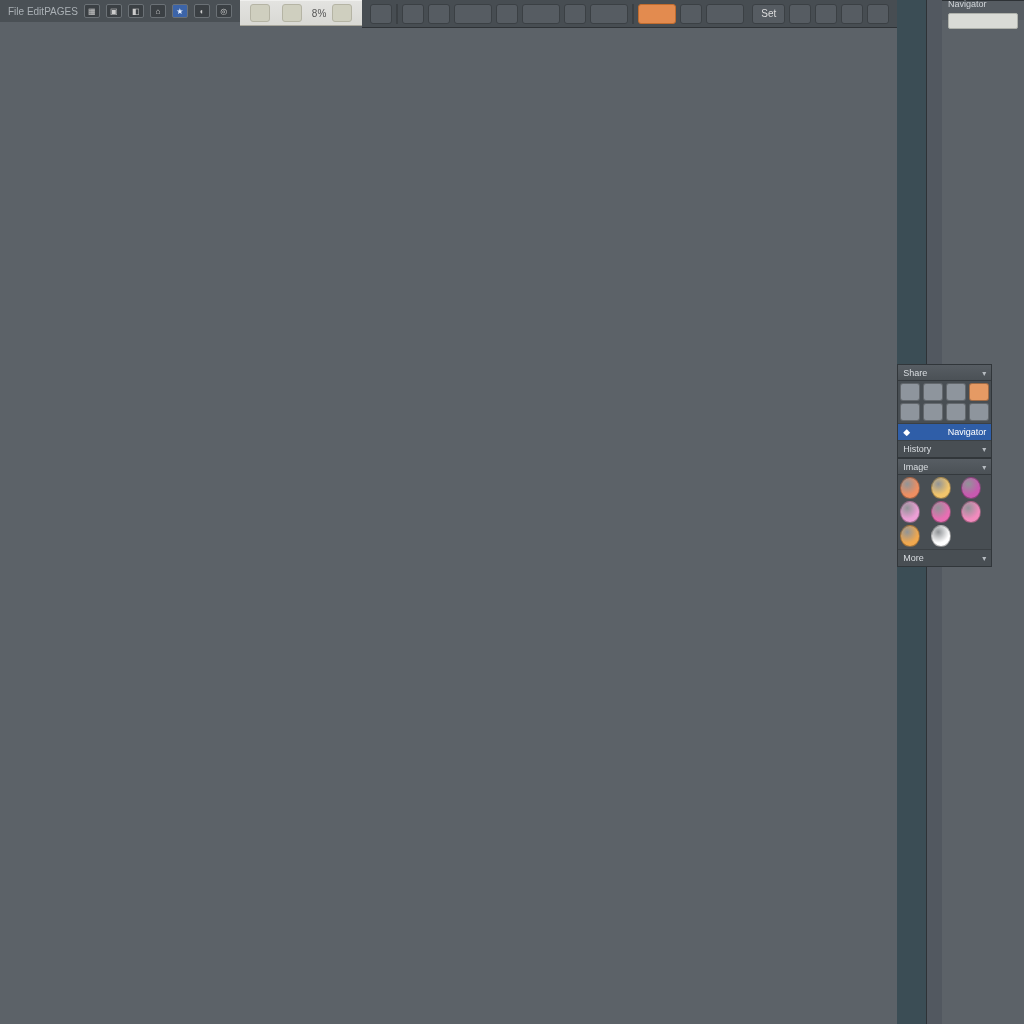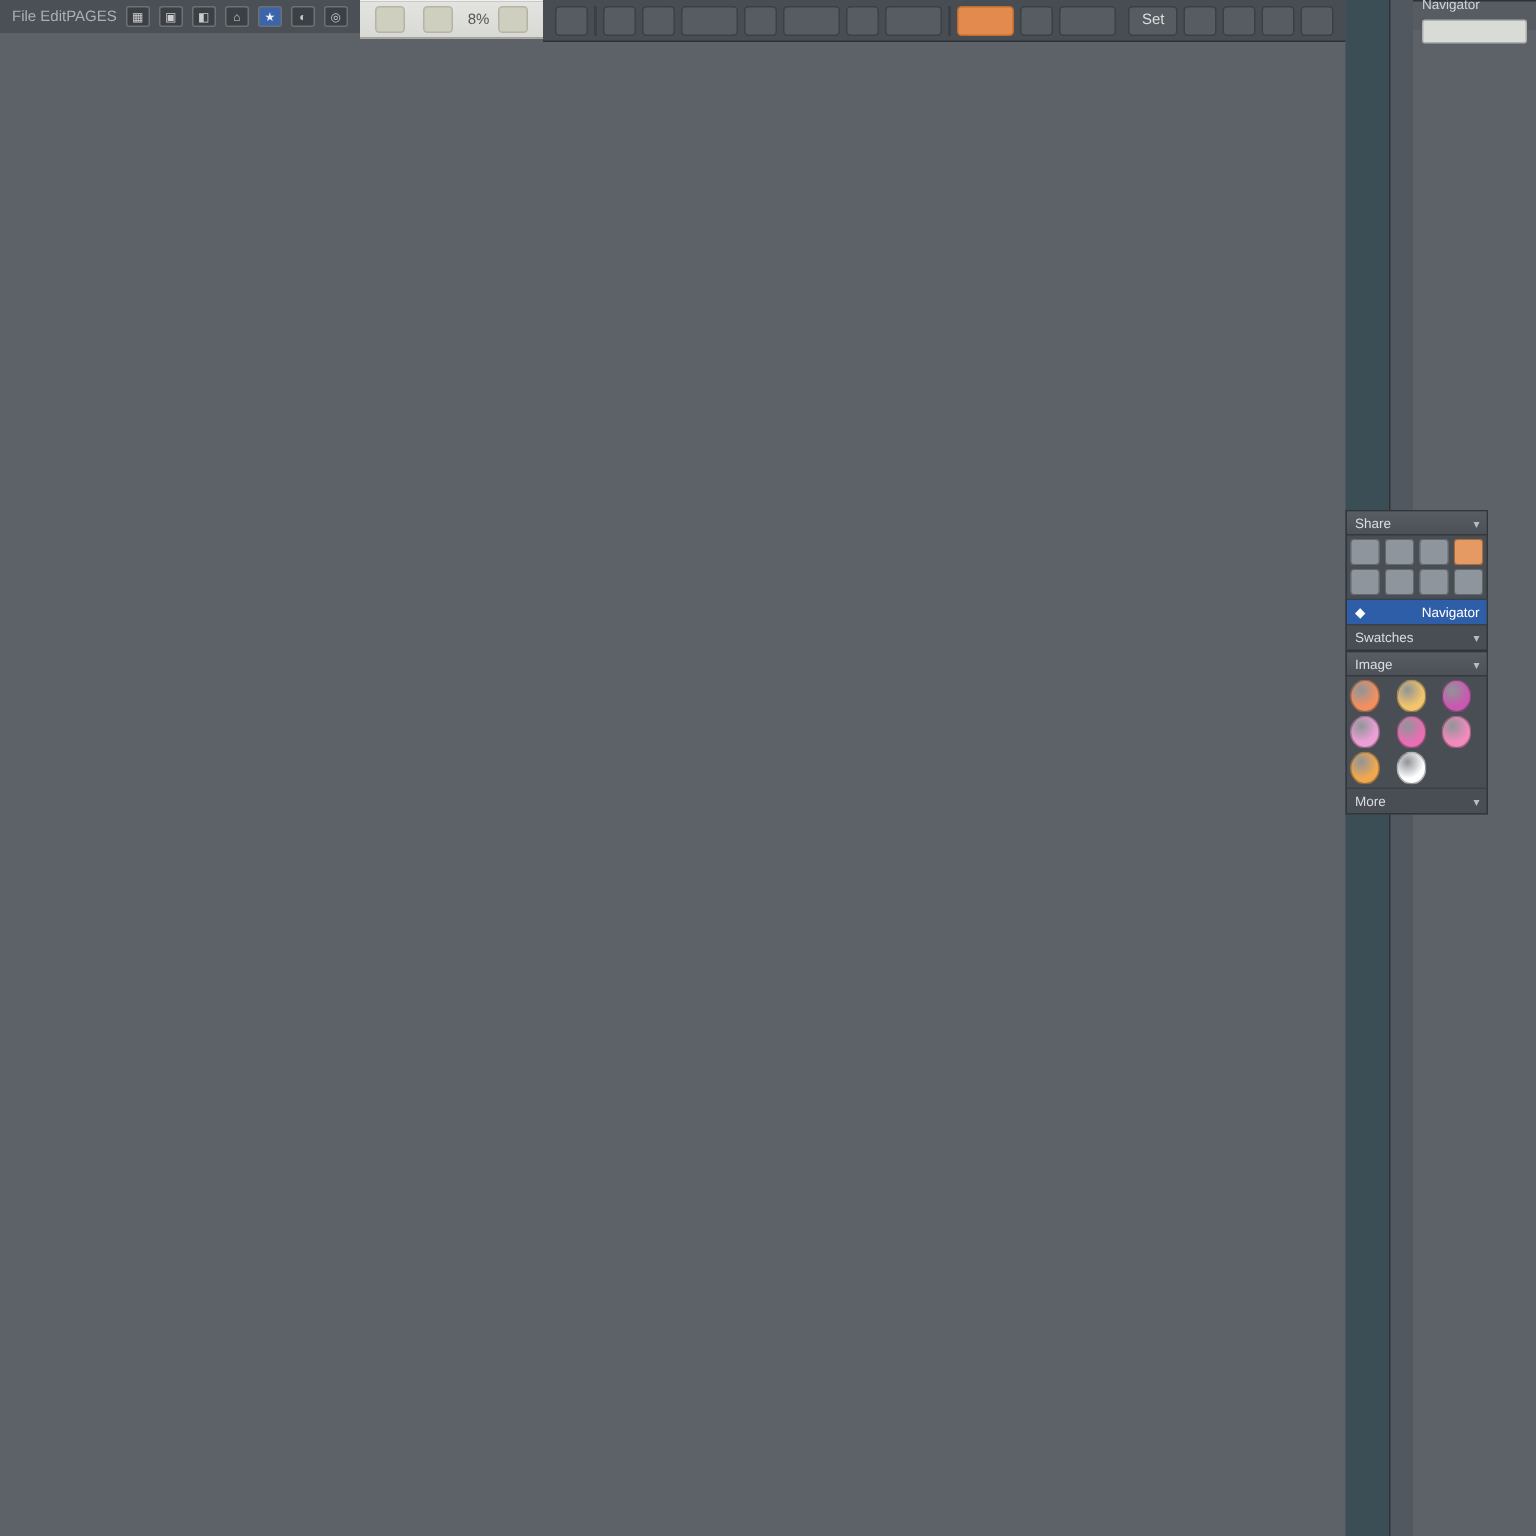--- a/index.html
+++ b/index.html
@@ -186,21 +186,21 @@
     opacity:.9;
   }
   .pond2 { position:absolute; top:820px; left:60px; width:220px; height:60px; border-radius:60% 60% 50% 50%; background:linear-gradient(#b08099, #2f4c45); opacity:.85; }
   
   .reed { position:absolute; width:6px; background:#243b34; border-radius:3px; }
   .r1 { top:730px; left:160px; height:50px; transform:rotate(-6deg); }
   .r2 { top:726px; left:172px; height:56px; transform:rotate(4deg); }
   .r3 { top:734px; left:184px; height:44px; transform:rotate(-2deg); }
 
   
-  .panels { position:absolute; left:0; top:340px; width:95px; display:flex; flex-direction:column; gap:0; }
+  .panels { position:absolute; left:0; top:364px; width:95px; display:flex; flex-direction:column; gap:0; }
   .panel {
     background: #484e53;
     border:1px solid #31363a;
     color:#d9dde1;
     font-size:9px;
   }
   .panel-header {
     height:16px;
     background: linear-gradient(#575d63,#4b5156);
     border-bottom:1px solid #34393d;
@@ -320,21 +320,21 @@
           <span class="swatch" style="background:#8e959d"></span>
           <span class="swatch" style="background:#8e959d"></span>
           <span class="swatch" style="background:#8e959d"></span>
           <span class="swatch" style="background:#8e959d"></span>
         </div>
         <div class="panel-row selected">
             <span>◆</span>
             <span>Navigator</span>
           </div>
         <div class="panel-row">
-            <span>Swatches</span>
+            <span>History</span>
             <span class="mini-chev"></span>
           </div>
       </div>
 
 
       <div class="panel">
         <div class="panel-header">
             <span>Image</span>
             <span class="chev"></span>
           </div>

